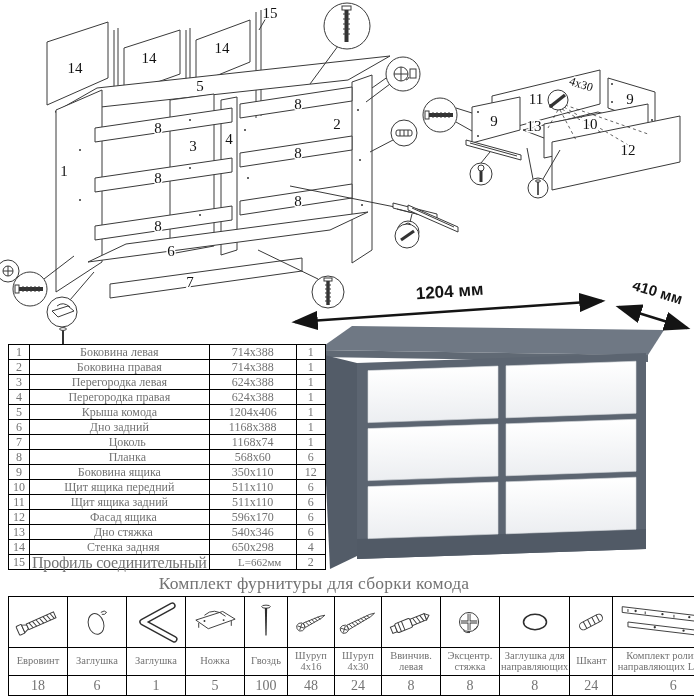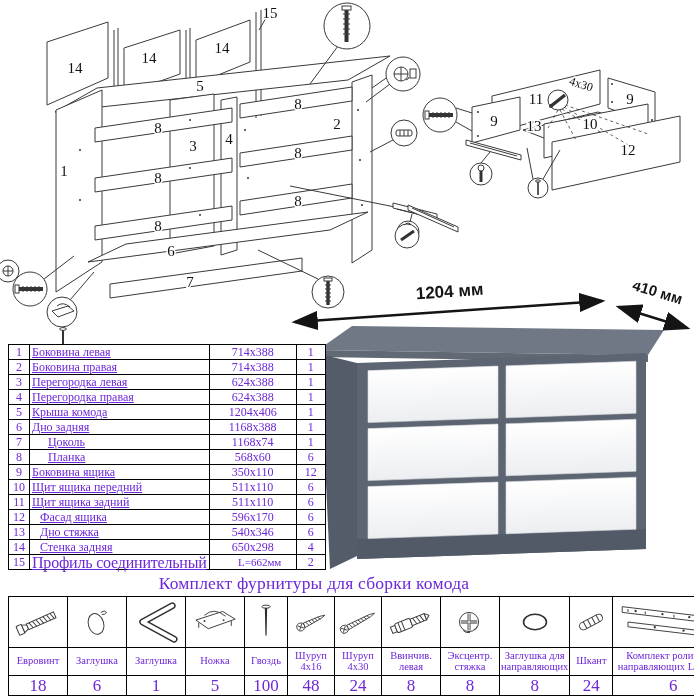--- a/index.html
+++ b/index.html
@@ -1,50 +1,50 @@
 <!DOCTYPE html>
 <html><head>
 <meta charset="utf-8">
 <style>
   html,body{margin:0;padding:0;background:#ffffff;}
   .page{position:relative;width:694px;height:700px;background:#fff;overflow:hidden;
-        font-family:"Liberation Serif",serif;color:#6d28d9;}
+        font-family:"Liberation Serif",serif;color:#737373;}
   svg{display:block;}
   .lbl{font-family:"Liberation Serif",serif;font-size:15px;fill:#111;
        paint-order:stroke;stroke:#ffffff;stroke-width:3px;text-anchor:middle;}
   .lbl-s{font-size:12px;}
   
   #main-diagram{position:absolute;left:0;top:0;}
   
   #product{position:absolute;left:278px;top:283px;}
   .dim-text{font-family:"Liberation Sans",sans-serif;font-weight:bold;fill:#141414;text-anchor:middle;}
   
   .parts-table{position:absolute;left:8px;top:344px;border-collapse:collapse;background:#fff;}
   .parts-table td{border:1px solid #000;font-size:12px;line-height:13px;height:14px;
                   padding:0 2px;white-space:nowrap;}
   .parts-table td.c{text-align:center;}
   .parts-table td.num{width:16px;}
-  .parts-table td.name{width:146px;text-align:left;text-decoration:underline;}
+  .parts-table td.name{width:146px;text-align:center;}
   .parts-table td.size{width:68px;}
   .parts-table td.qty{width:24px;}
   .parts-table tr:nth-child(7) td.name,
   .parts-table tr:nth-child(8) td.name{padding-left:18px;}
   .parts-table tr:nth-child(12) td.name,
   .parts-table tr:nth-child(13) td.name,
   .parts-table tr:nth-child(14) td.name{padding-left:10px;}
   .parts-table tr:nth-child(15) td.name{font-size:16px;letter-spacing:-0.2px;}
   .parts-table tr:nth-child(15) td.size{font-size:11px;padding-left:16px;}
   
   .kit-title{position:absolute;left:0;top:573px;width:628px;text-align:center;
              font-size:17.5px;letter-spacing:0.2px;}
   .hw-table{position:absolute;left:8px;top:596px;border-collapse:collapse;background:#fff;table-layout:fixed;}
   .hw-table td{border:1px solid #000;text-align:center;vertical-align:middle;padding:0 1px;}
   .hw-table tr.icons td{height:50px;}
   .hw-table tr.names td{height:27px;font-size:10.5px;line-height:10.5px;}
-  .hw-table tr.qtys td{height:19px;font-size:17px;line-height:15px;margin-top:12px;}
+  .hw-table tr.qtys td{height:19px;font-size:14px;line-height:15px;margin-top:12px;}
   .hw-icon{margin:0 auto;}
   .ln{stroke:#3a3a3a;stroke-width:1;fill:#ffffff;}
   .lnf{stroke:#3a3a3a;stroke-width:1;fill:none;}
   .dash{stroke:#3a3a3a;stroke-width:0.8;fill:none;stroke-dasharray:3,3;}
 </style>
 </head>
 <body>
 
 <div class="page">
 
@@ -288,21 +288,21 @@
           <td class="c qty">1</td>
         </tr>
       <tr>
           <td class="c num">5</td>
           <td class="name">Крыша комода</td>
           <td class="c size">1204x406</td>
           <td class="c qty">1</td>
         </tr>
       <tr>
           <td class="c num">6</td>
-          <td class="name">Дно задняя</td>
+          <td class="name">Дно задний</td>
           <td class="c size">1168x388</td>
           <td class="c qty">1</td>
         </tr>
       <tr>
           <td class="c num">7</td>
           <td class="name">Цоколь</td>
           <td class="c size">1168x74</td>
           <td class="c qty">1</td>
         </tr>
       <tr>

